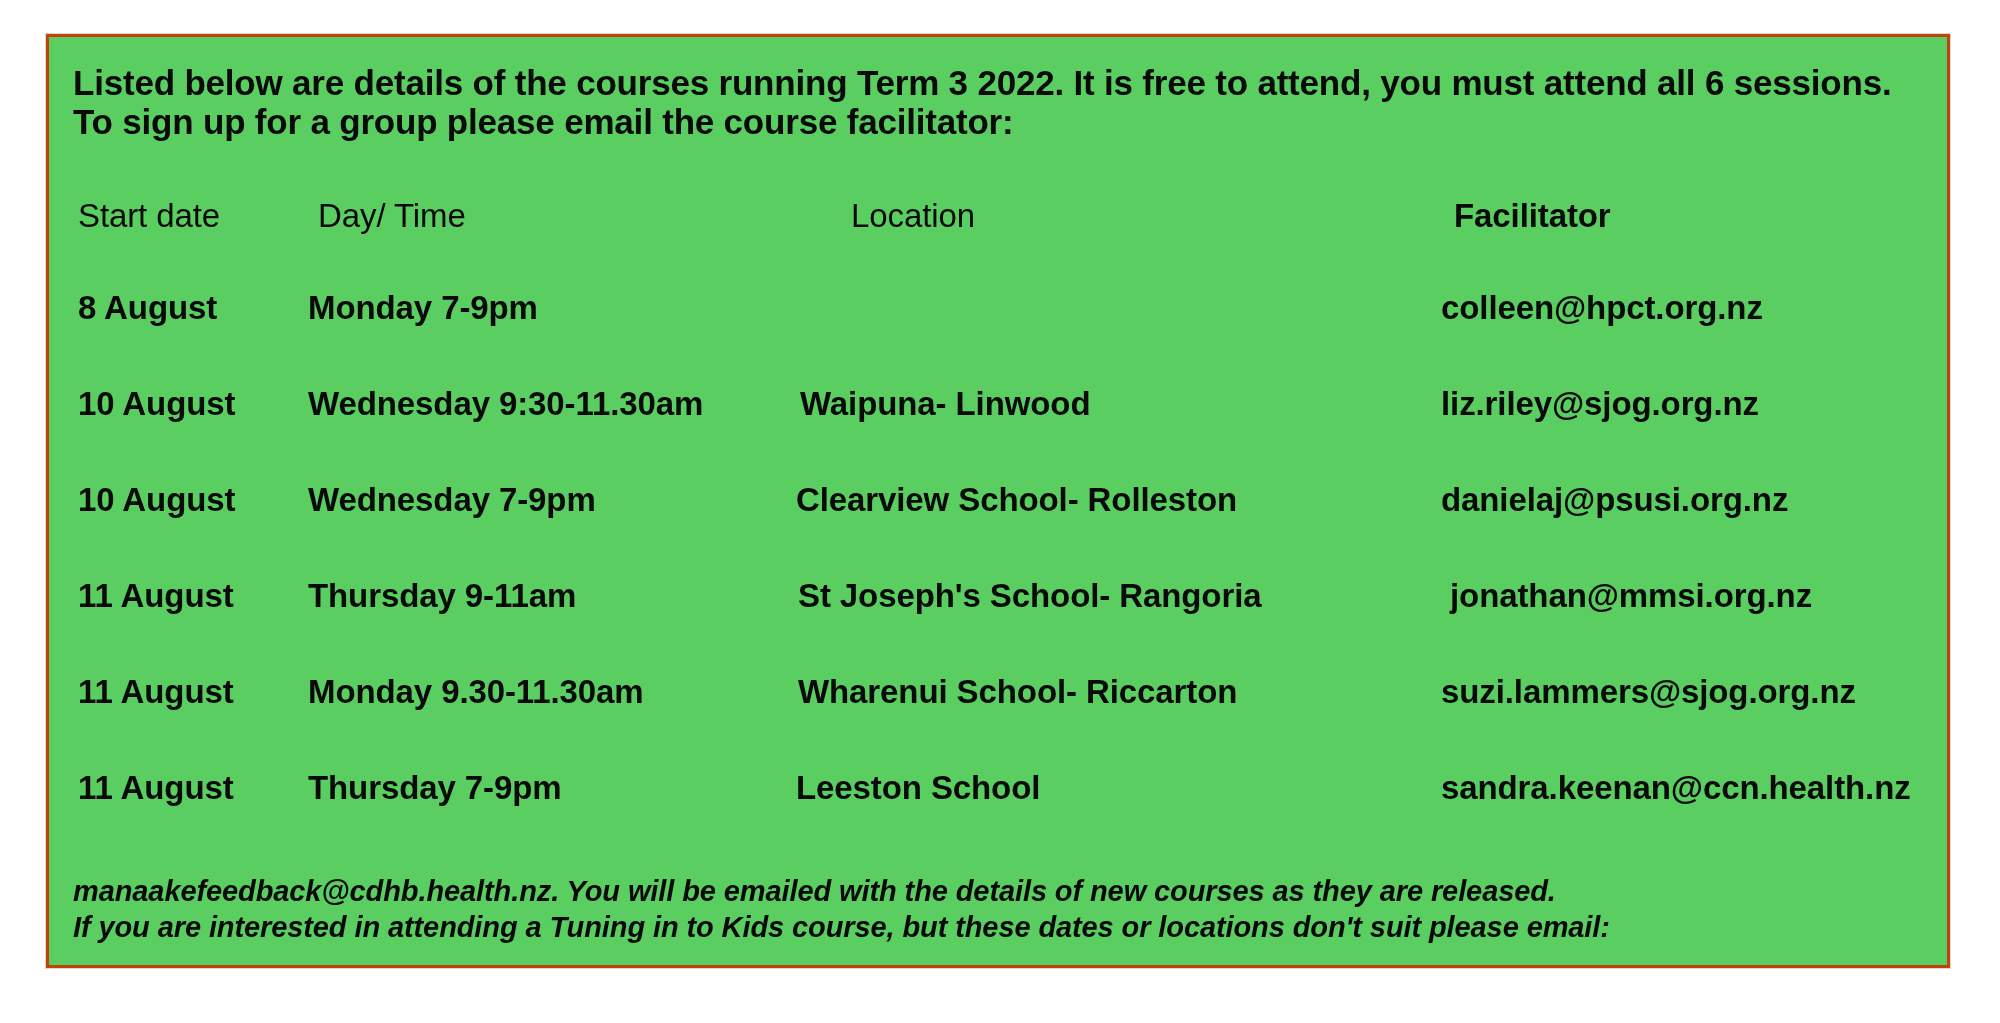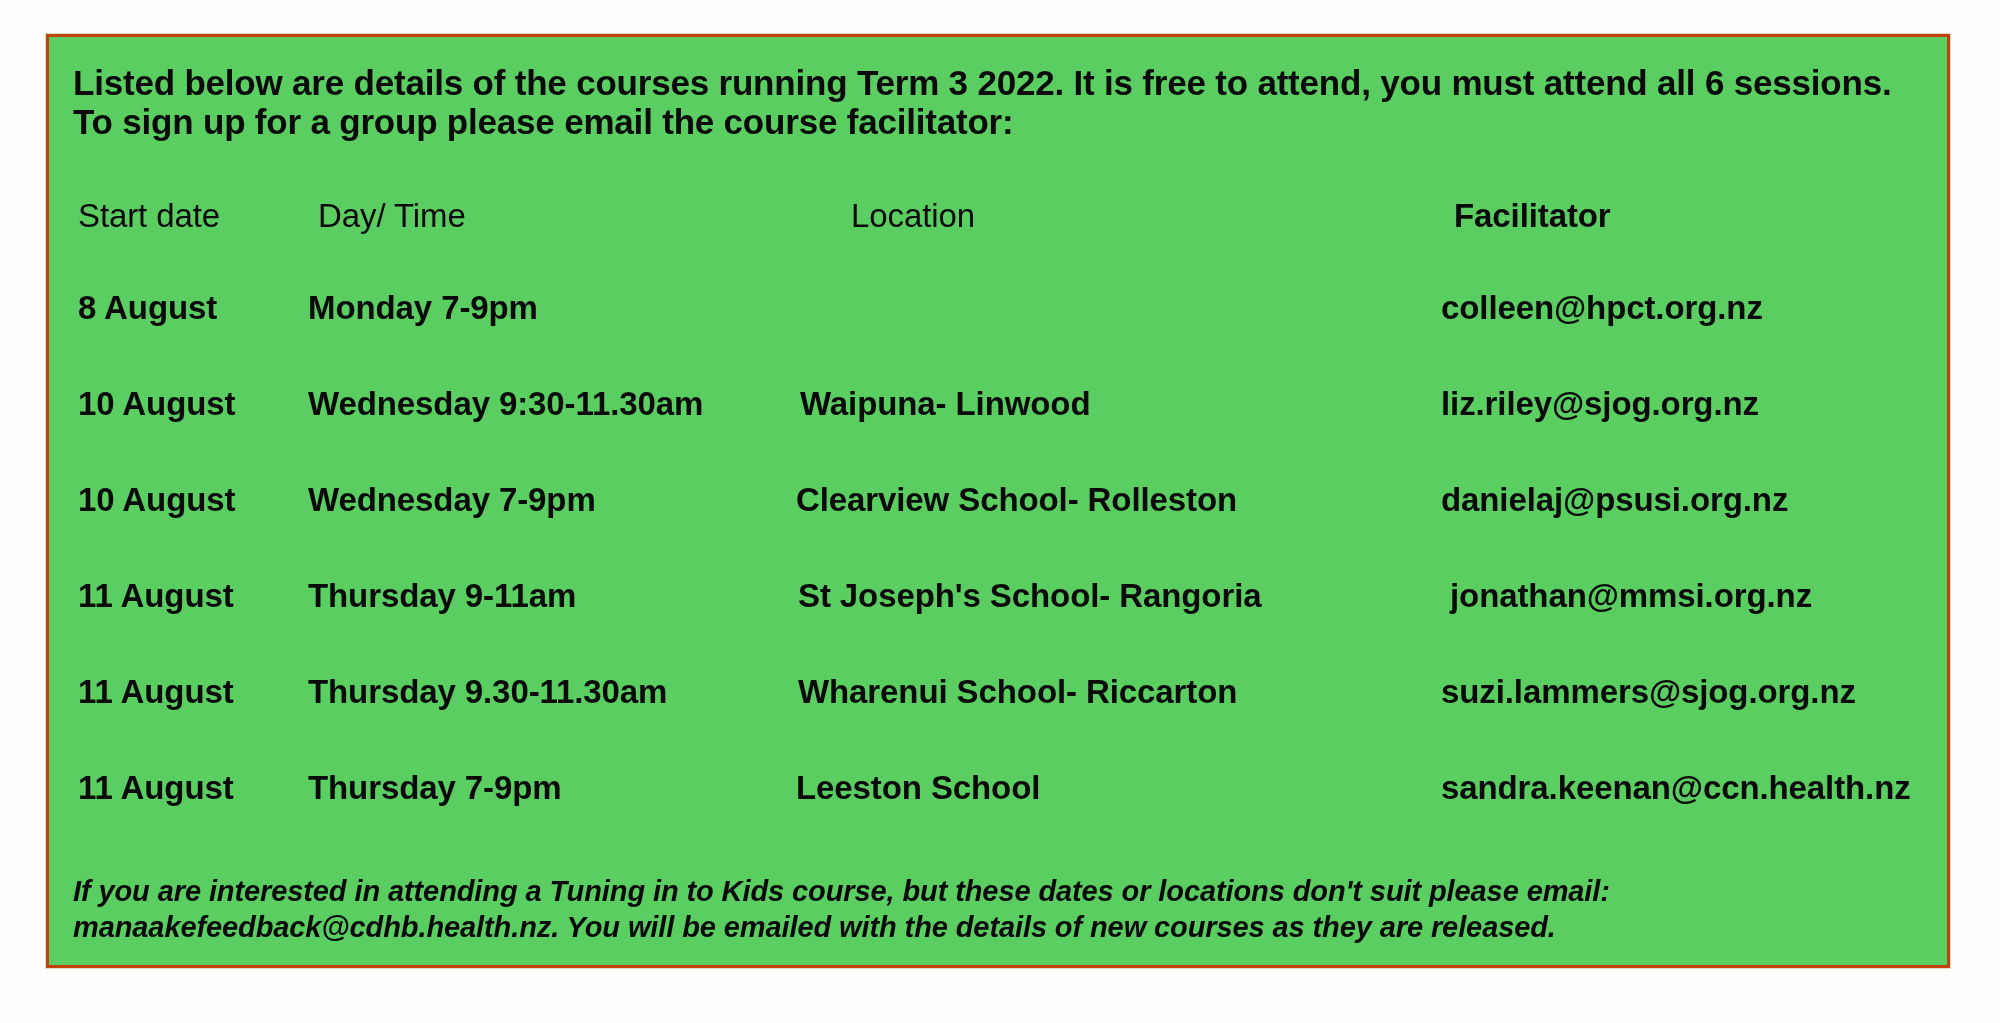--- a/index.html
+++ b/index.html
@@ -153,33 +153,33 @@
 
       <div class="row">
         <div class="cell col-date">11 August</div>
         <div class="cell col-daytime">Thursday 9-11am</div>
         <div class="cell col-location nudge-r4-loc">St Joseph's School- Rangoria</div>
         <div class="cell col-facil nudge-r4-fac">jonathan@mmsi.org.nz</div>
       </div>
 
       <div class="row">
         <div class="cell col-date">11 August</div>
-        <div class="cell col-daytime">Thursday 9.30-11.30am</div>
+        <div class="cell col-daytime">Monday 9.30-11.30am</div>
         <div class="cell col-location nudge-r6-loc">Wharenui School- Riccarton</div>
         <div class="cell col-facil">suzi.lammers@sjog.org.nz</div>
       </div>
 
       <div class="row">
         <div class="cell col-date">11 August</div>
         <div class="cell col-daytime">Thursday 7-9pm</div>
         <div class="cell col-location">Leeston School</div>
         <div class="cell col-facil">sandra.keenan@ccn.health.nz</div>
       </div>
 
     </div>
 
     <div class="footnote">
+      <span class="fn-line">manaakefeedback@cdhb.health.nz. You will be emailed with the details of new courses as they are released.</span>
       <span class="fn-line">If you are interested in attending a Tuning in to Kids course, but these dates or locations don't suit please email:</span>
-      <span class="fn-line">manaakefeedback@cdhb.health.nz. You will be emailed with the details of new courses as they are released.</span>
     </div>
 
   </div>
 </div>
 
 </body></html>

